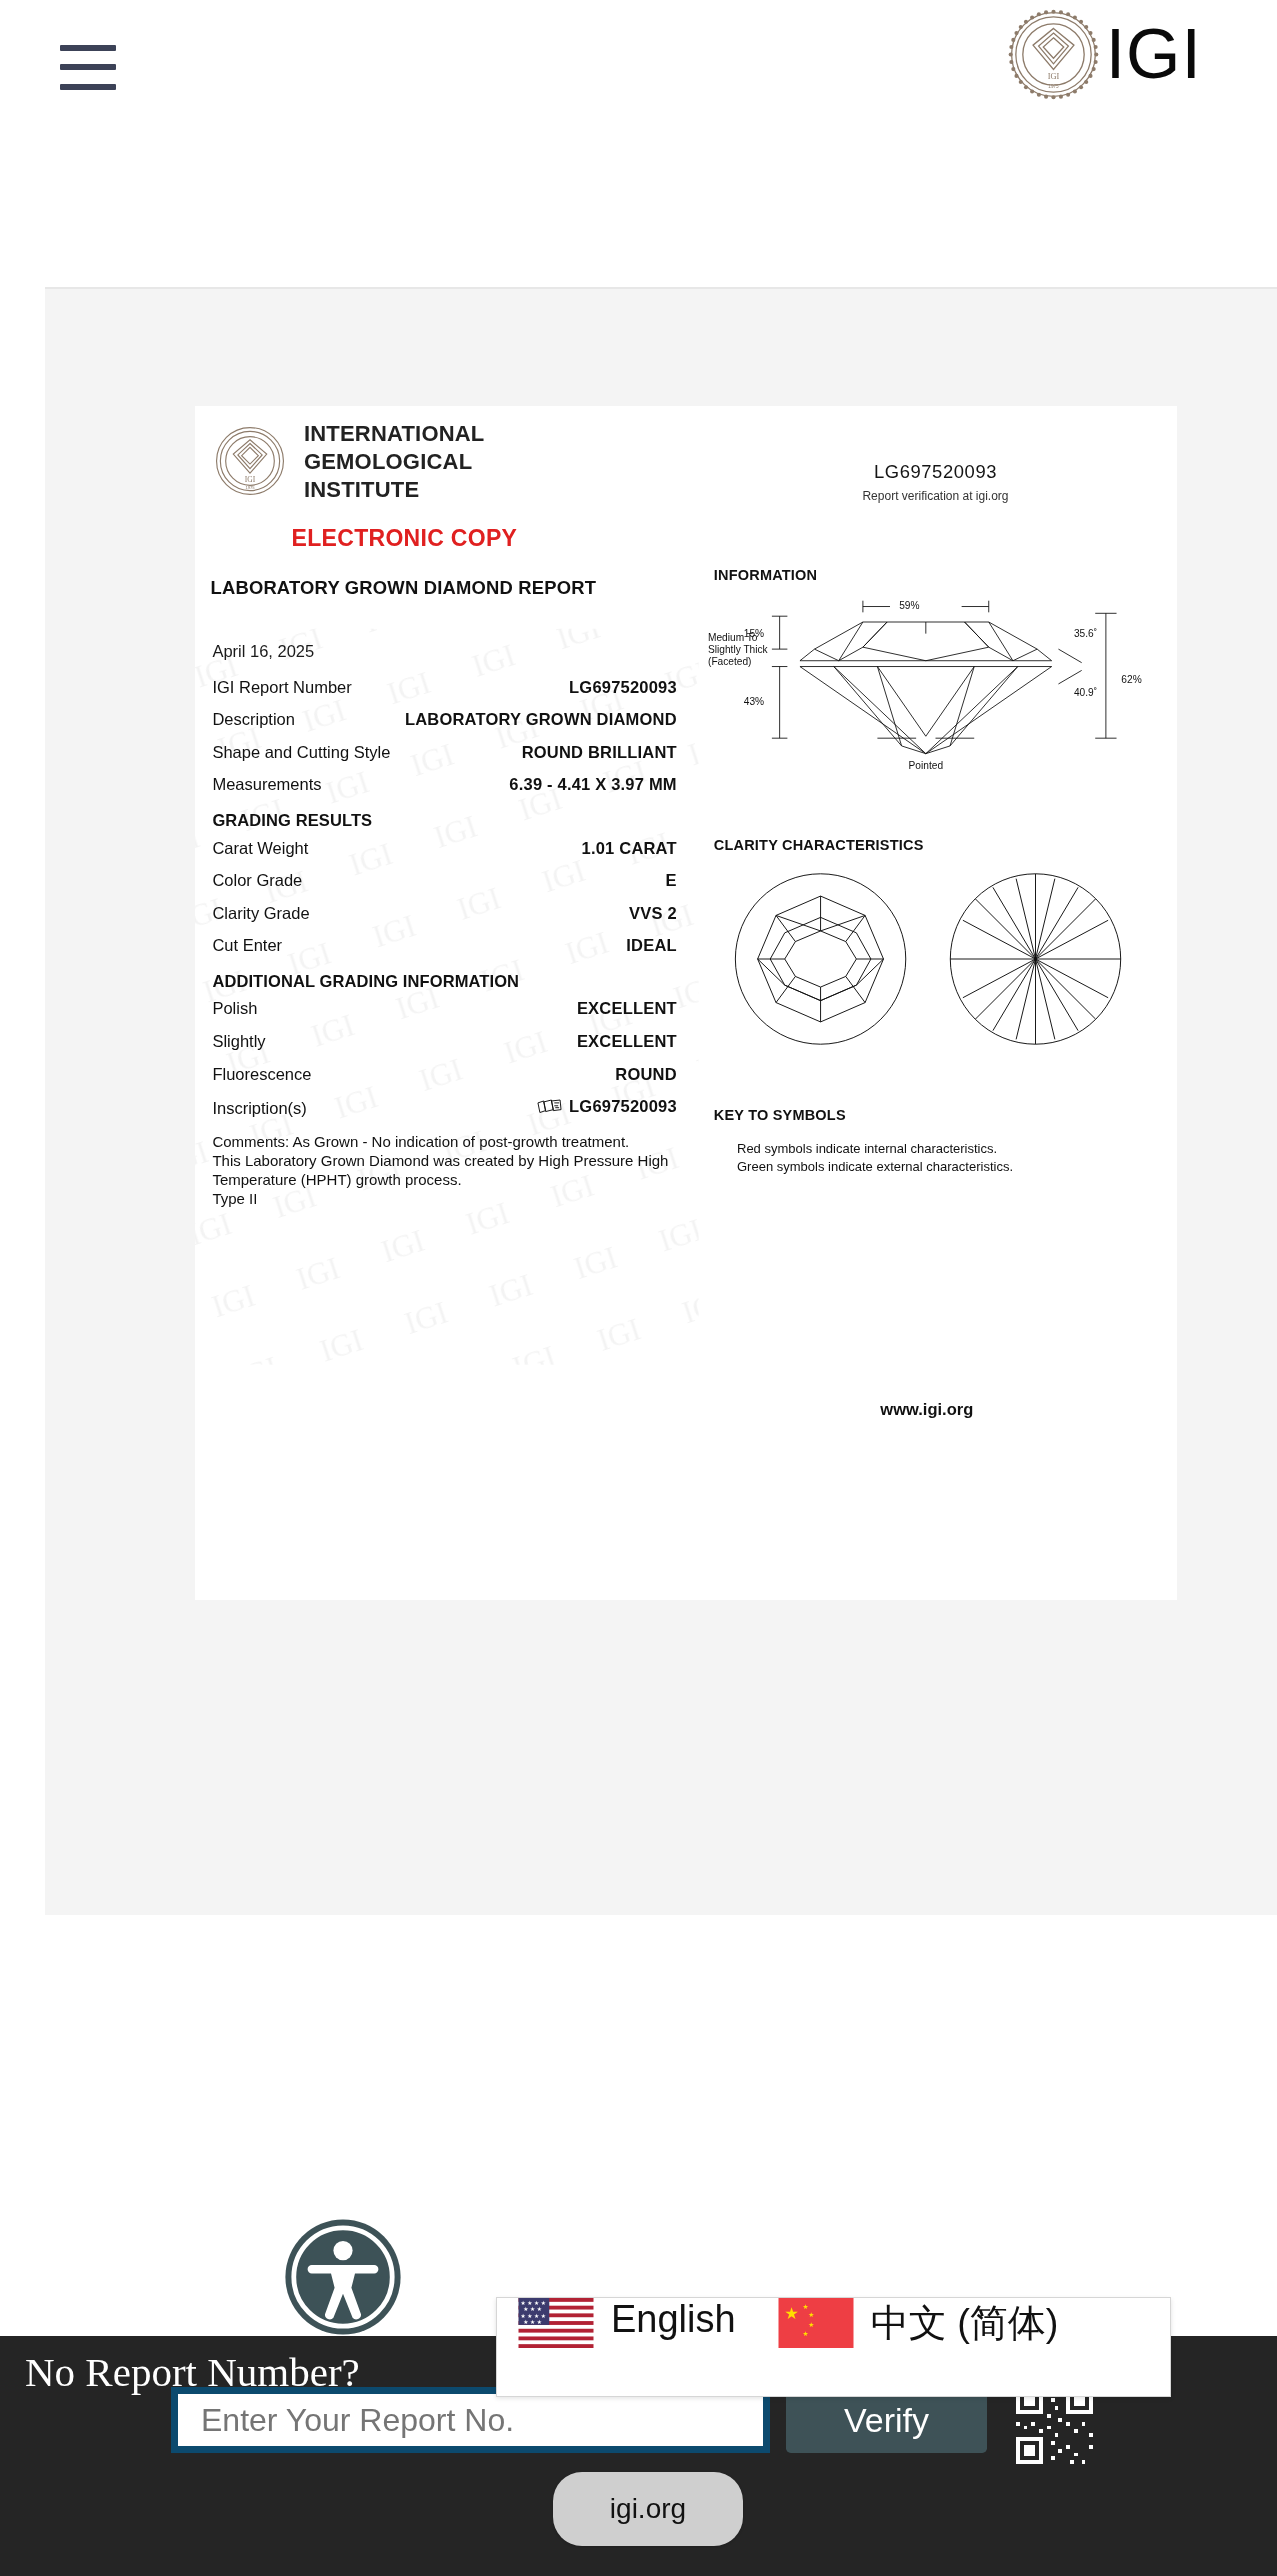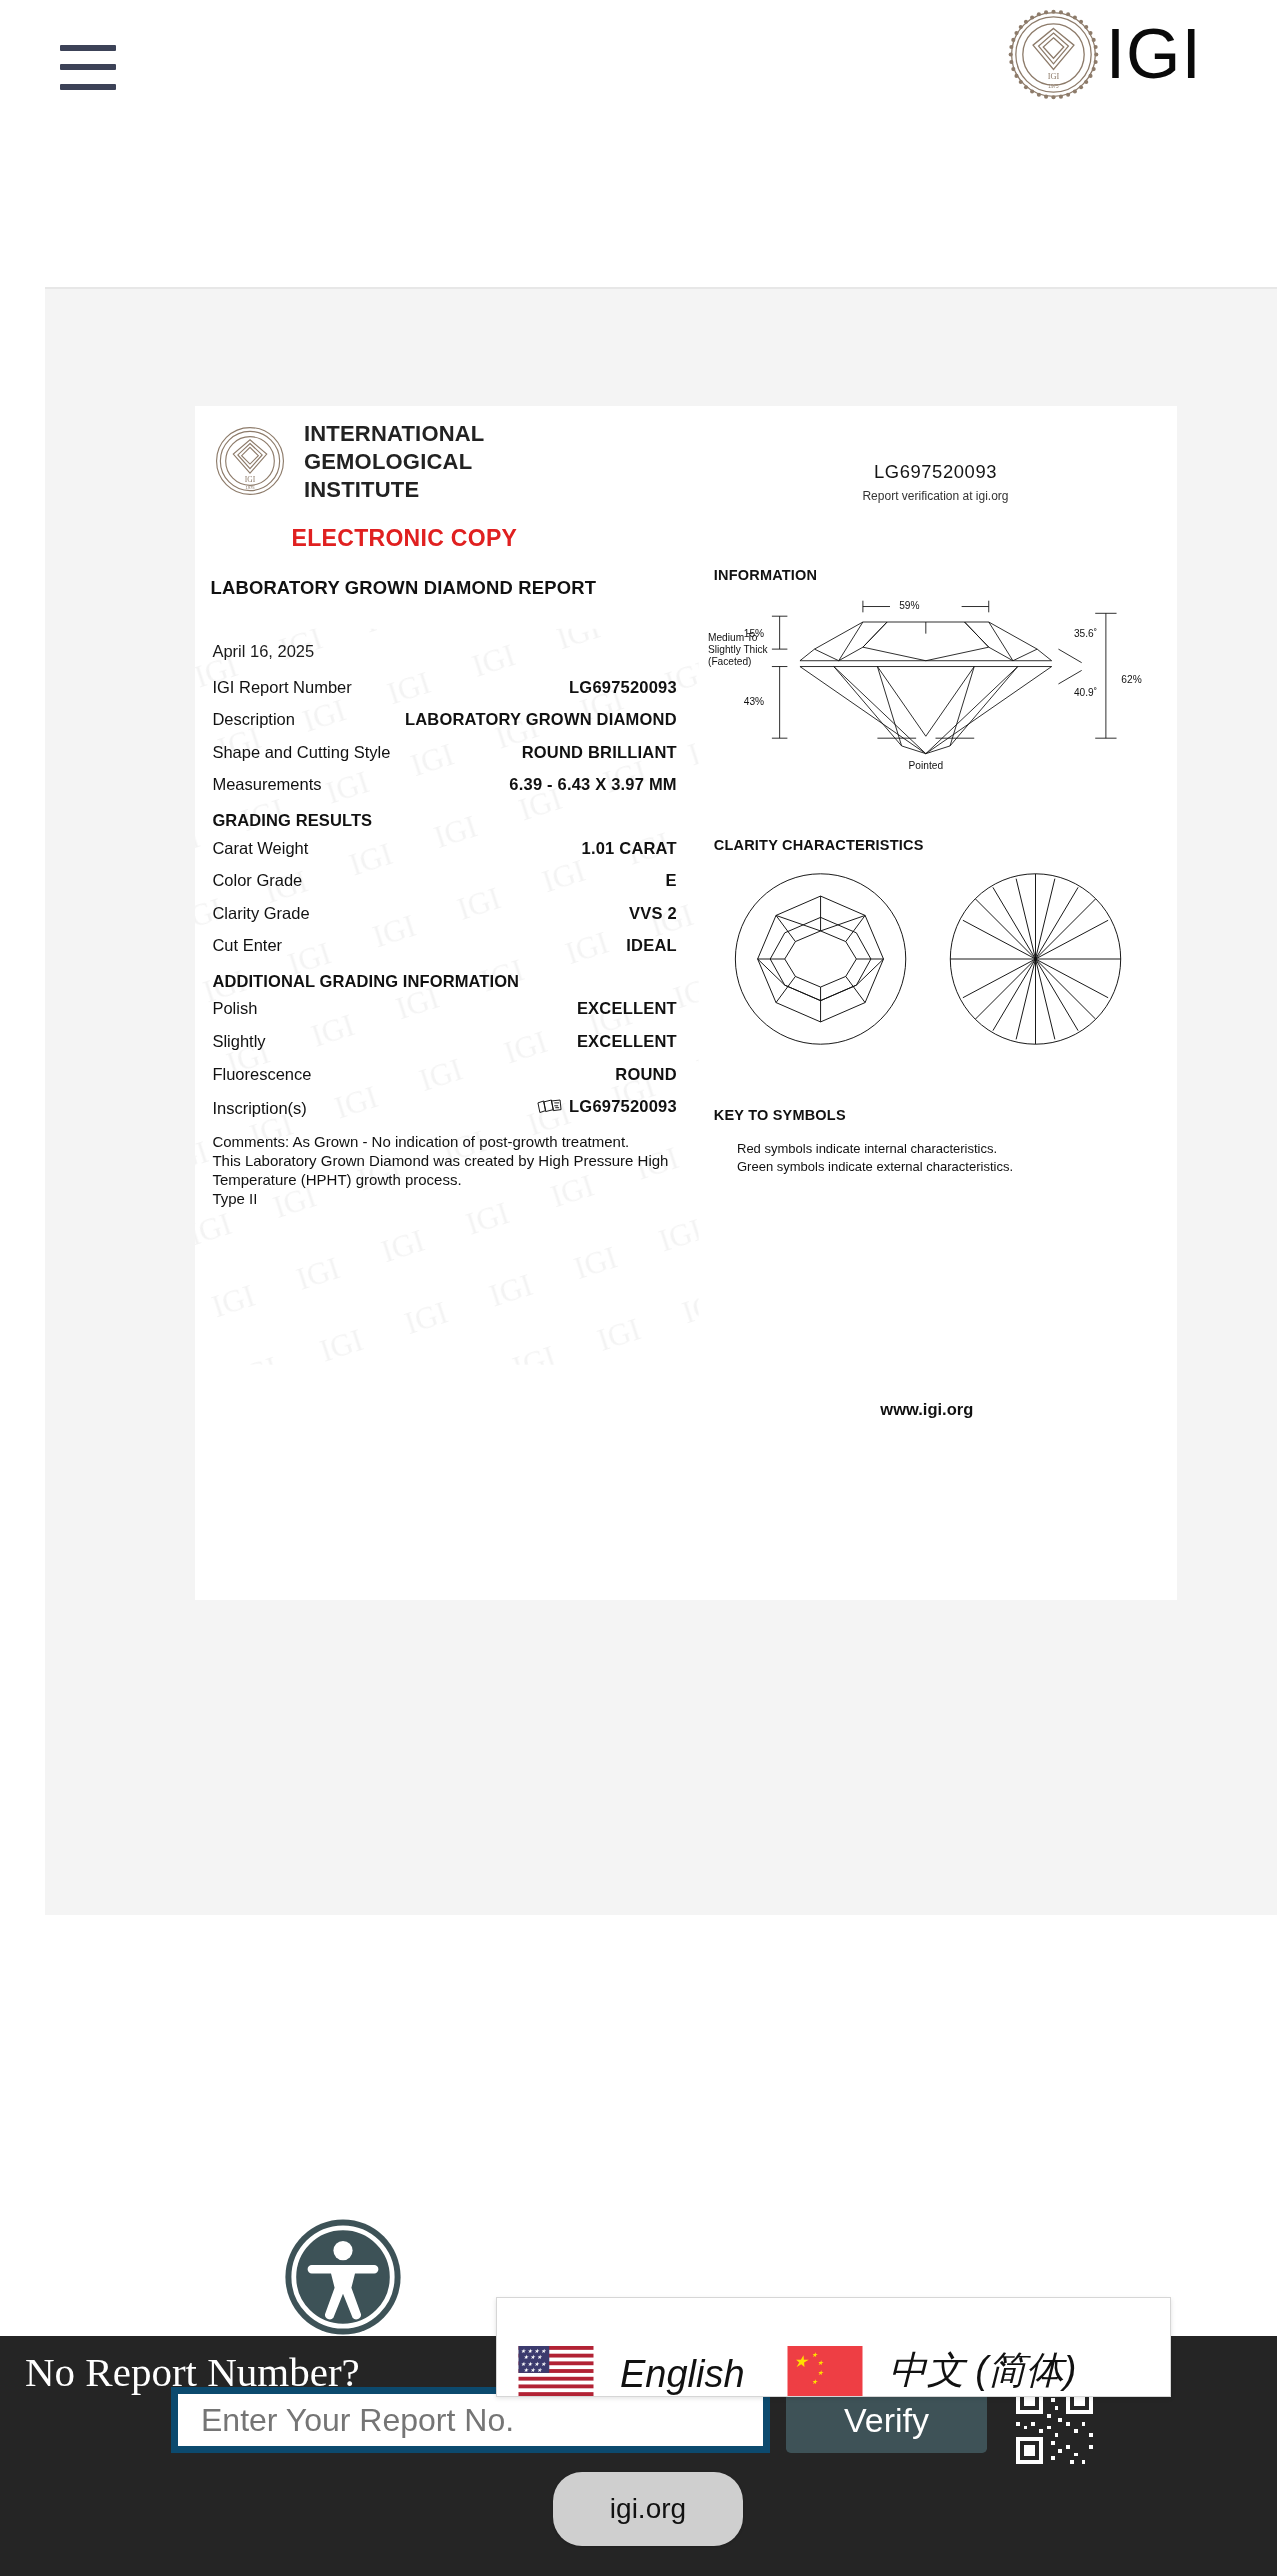--- a/index.html
+++ b/index.html
@@ -192,22 +192,22 @@
     width: 120px; height: 120px; cursor: pointer;
   }
   #language-popup {
     position: absolute; left: 496px; top: 2297px;
     width: 675px; height: 100px;
     background: #ffffff; border: 1.9px solid #d6d6d6;
     display: flex; align-items: center;
     box-shadow: 0 1.9px 4.8px rgba(0,0,0,.12);
   }
   .lang-opt {
-    display: flex; align-items: flex-end; gap: 26px;
-    padding: 0 21px; height: 100%; cursor: pointer; font-style: italic;
+    display: flex; align-items: flex-start; gap: 17px;
+    padding: 0 21px; height: 100%; cursor: pointer;
   }
   .lang-opt .lbl { font-size: 38px; color: #111; white-space: nowrap; }
   .flag { width: 76px; height: 50px; flex: none; }
   #igi-pill {
     position: absolute; left: 553px; top: 2472px;
     width: 190px; height: 74px;
     background: #cfcfcf; border-radius: 29px;
     display: flex; align-items: center; justify-content: center;
     font-size: 28px; color: #111; cursor: pointer;
     box-shadow: 0 1px 2.9px rgba(0,0,0,.2);
@@ -364,21 +364,21 @@
       <div class="spec-row">
         <span class="k">Description</span>
         <span class="v">LABORATORY GROWN DIAMOND</span>
       </div>
       <div class="spec-row">
         <span class="k">Shape and Cutting Style</span>
         <span class="v">ROUND BRILLIANT</span>
       </div>
       <div class="spec-row">
         <span class="k">Measurements</span>
-        <span class="v">6.39 - 6.43 X 3.97 MM</span>
+        <span class="v">6.39 - 4.41 X 3.97 MM</span>
       </div>
 
       <div class="section-head">GRADING RESULTS</div>
 
       <div class="spec-row">
         <span class="k">Carat Weight</span>
         <span class="v">1.01 CARAT</span>
       </div>
       <div class="spec-row">
         <span class="k">Color Grade</span>

